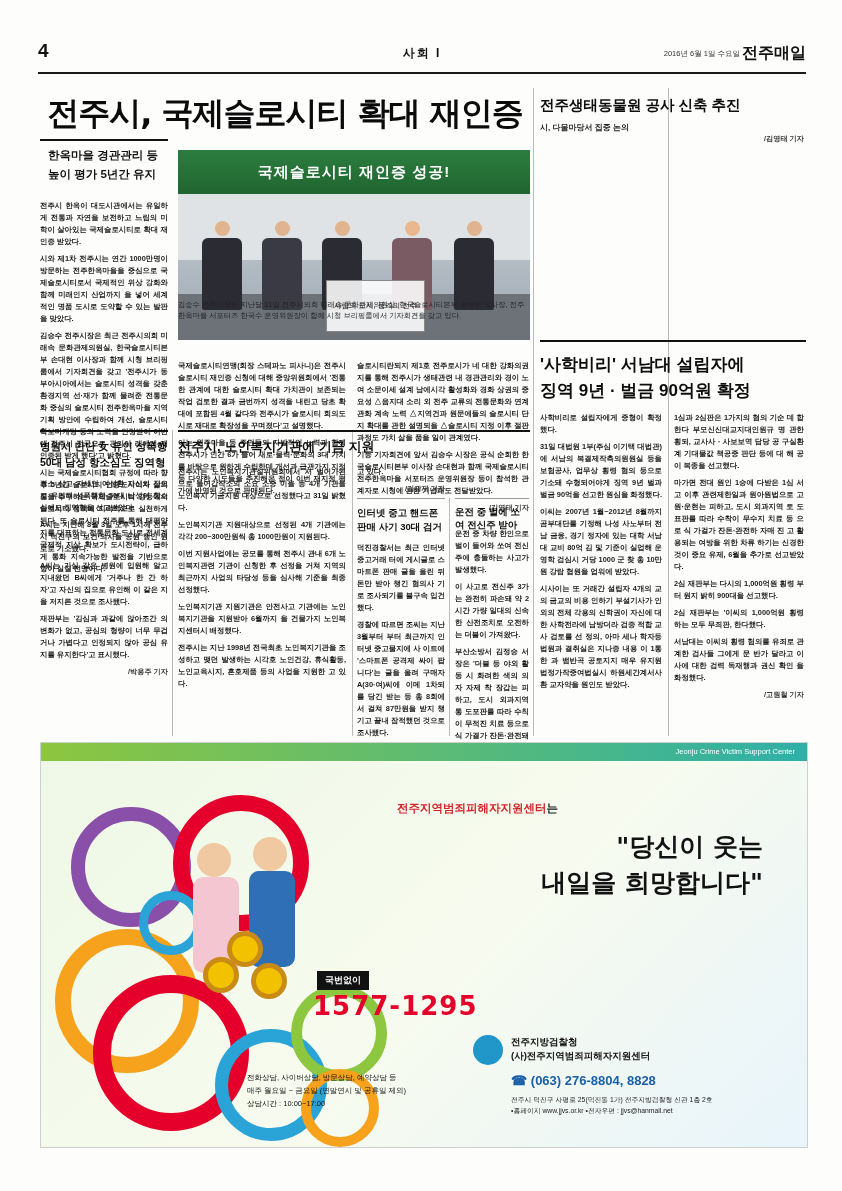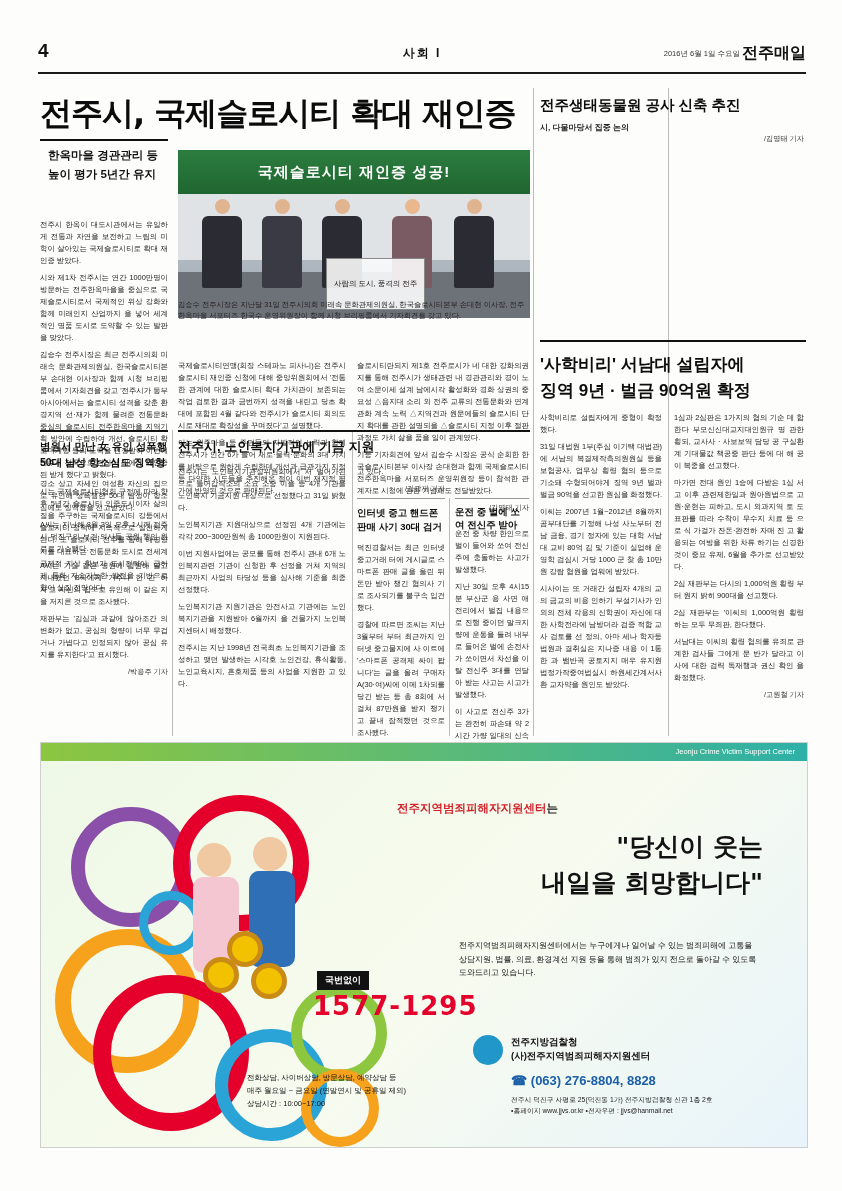--- a/index.html
+++ b/index.html
@@ -19,30 +19,31 @@
   .paper-name{position:absolute;right:0;top:1px;font-size:16px;font-weight:bold;color:#111;}
 
   
   .vrule{position:absolute;width:1px;background:#bbb;}
 
   
   .headline{
     position:absolute;left:40px;top:92px;width:490px;
     font-size:32px;font-weight:bold;color:#0b0b0b;letter-spacing:-1px;
     font-family:"DejaVu Sans", sans-serif;
+    text-align:center;
   }
   .subhead{
     position:absolute;left:40px;top:146px;width:128px;
     font-size:11.5px;font-weight:bold;line-height:1.65;color:#111;margin-left:8px;
   }
   .subhead-rule{position:absolute;left:40px;top:139px;width:128px;height:2px;background:#111;}
 
   
   .photo{
-    position:absolute;left:178px;top:150px;width:352px;height:168px;overflow:hidden;
+    position:absolute;left:178px;top:150px;width:352px;height:190px;overflow:hidden;
     background:linear-gradient(#cfd6dc,#9fa9b2);
   }
   .photo .banner{
     position:absolute;left:0;top:0;width:100%;height:44px;
     background:linear-gradient(#2c7d3f,#1f6630);
     color:#fff;font-size:15px;font-weight:bold;text-align:center;line-height:44px;
     letter-spacing:1px;
   }
   .photo .floor{position:absolute;left:0;bottom:0;width:100%;height:46px;background:#6d7178;}
   .photo .stage{position:absolute;left:0;top:44px;width:100%;height:66px;background:#dfe3e6;}
@@ -53,21 +54,21 @@
   .fig.f4 .body{background:#4a4a55;}
   .photo .caption-badge{
     position:absolute;left:148px;bottom:8px;background:rgba(255,255,255,.88);
     border:1px solid #888;font-size:7.5px;padding:20px 7px;color:#111;
   }
   .photo-caption{
     position:absolute;left:178px;top:300px;width:352px;font-size:7.3px;line-height:1.5;color:#222;
   }
 
   
-  .col{position:absolute;font-size:7.4px;line-height:1.62;color:#1a1a1a;text-align:justify;}
+  .col{position:absolute;font-size:7.4px;line-height:1.62;color:#1a1a1a;text-align:justify;font-weight:bold;}
   .col p{margin:0 0 5px 0;}
   .byline{font-size:7.2px;text-align:right;color:#333;margin-top:3px;}
 
   
   .sub-rule-top{position:absolute;height:2px;background:#111;}
   .sub-rule-thin{position:absolute;height:1px;background:#999;}
   .art-head{position:absolute;font-weight:bold;color:#0d0d0d;}
 
   
   .rhead1{
@@ -154,21 +155,21 @@
         <div class="body" style="background:#7a5b63;"></div>
       </div>
     <div class="fig f5" style="left:276px;">
         <div class="head"></div>
         <div class="body"></div>
       </div>
     <div class="caption-badge">사람의 도시, 풍격의 전주</div>
   </div>
   <div class="photo-caption">김승수 전주시장은 지난달 31일 전주시의회 미래속 문화관제의원실, 한국슬로시티본부 손대현 이사장, 전주한옥마을 서포터즈 한국수 운영위원장이 함께 시청 브리핑룸에서 기자회견을 갖고 있다.</div>
 
-  <div class="col" style="left:40px;top:200px;width:128px;margin-top:19px;">
+  <div class="col" style="left:40px;top:200px;width:128px;">
     <p>전주시 한옥이 대도시관에서는 유일하게 전통과 자연을 보전하고 느림의 미학이 살아있는 국제슬로시티로 확대 재인증 받았다.</p>
     <p>시와 제1차 전주시는 연간 1000만명이 방문하는 전주한옥마을을 중심으로 국제슬로시티로서 국제적인 위상 강화와 함께 미래인지 산업까지 을 넣어 세계적인 명품 도시로 도약할 수 있는 발판을 맞았다.</p>
     <p>김승수 전주시장은 최근 전주시의회 미래속 문화관제의원실, 한국슬로시티본부 손대현 이사장과 함께 시청 브리핑룸에서 기자회견을 갖고 '전주시가 동부아시아에서는 슬로시티 성격을 갖춘 환경지역 선·재가 함께 물려준 전통문화 중심의 슬로시티 전주한옥마을 지역기획 방안에 수립하여 개선, 슬로시티 확보마케팅 등의 노력을 인정받아 이번에 전주시 전국으로 관리아 래에게 재인증된 받게 했다'고 밝혔다.</p>
     <p>시는 국제슬로시티협회 규정에 따라 향후 5년간 슬로시티 인증도시이자 삶의 질을 주구하는 국제슬로시티 강등에서 슬로시티 정책에 지속적으로 실천하게 된다. 또 슬로시티 전주를 통해 태평양지를 대표하는 전통문화 도시로 전세계 국제적 지상 확보가 도시전략이, 급하게 통화 지속가능한 발전을 기반으로 향이 실질 전망이다.</p>
   </div>
 
   <div class="col" style="left:178px;top:360px;width:168px;">
     <p>국제슬로시티연맹(회장 스테파노 피사니)은 전주시 슬로시티 재인증 신청에 대해 중앙위원회에서 '전통한 관계에 대한 슬로시티 확대 가치관이 보존되는 작업 검토한 결과 금번까지 성격을 내린고 당초 확대에 포함된 4월 같다와 전주시가 슬로시티 회의도시로 재대로 확장성을 꾸며졌다'고 설명했다.</p>
     <p>이는 원주마을 등 주민들의 자발적인 노력과 함께 전주시가 인간 6가 들어 새로·물력·문화의 3대 가치를 바탕으로 원하게 수립한데 개선과 급관가지 지정 등 다양한 시도들을 추진해온 점이 이번 재지정 평가에 반영된 것으로 판매된다.</p>
   </div>
@@ -210,21 +211,20 @@
     <p>덕진경찰서는 최근 인터넷 중고거래 터에 게시글로 스마트폰 판매 글을 올린 뒤 돈만 받아 챙긴 혐의사 기로 조사되기를 불구속 입건했다.</p>
     <p>경찰에 따르면 조씨는 지난 3월부터 부터 최근까지 인터넷 중고물지에 사 이트에 '스마트폰 공격제 싸이 팝니다'는 글을 올려 구매자 A(30·여)씨에 이메 1차되를 당긴 받는 등 총 8회에 서 걸쳐 87만원을 받지 챙기고 끝내 잠적했던 것으로 조사됐다.</p>
     <p>조사결과 실경한 지원 일이 화결판 통해서 생활하면 조씨는 생활이 여려워 위해 이 같은 판목를 저지른 것으로 드러났었다.</p>
     <div class="byline">/인철우 기자</div>
   </div>
 
   <div class="sub-rule-thin" style="left:455px;top:498px;width:74px;"></div>
   <div class="art-head" style="left:455px;top:506px;width:74px;font-size:9.5px;">운전 중 벌에 쏘여 전신주 받아</div>
   <div class="col" style="left:455px;top:528px;width:74px;">
     <p>운전 중 차량 한인으로 벌이 들어와 쏘여 전신주에 충돌하는 사고가 발생했다.</p>
-    <p>지난 30일 오후 4시15분 부산군 용 사면 애전리에서 벌집 내용으로 진행 중이던 말크지량에 운동을 틀려 내부 로 들어온 벌에 손전사가 쏘이면서 차선을 이탈 전신주 3대를 연달아 받는 사고는 시고가 발생했다.</p>
     <p>이 사고로 전신주 3가는 완전히 파손돼 약 2시간 가량 일대의 신속한 산전조치로 오전하는 더불이 가져왔다.</p>
     <p>부산소방서 김정승 서장은 '더불 등 야외 활동 시 화려한 색의 의자 자제 착 장갑는 피하고, 도시 외과지역 통 도포판를 따라 수칙이 무적진 치료 등으로 식 가결가 잔돈·완전돼 자매진교 활용되는 예방을 위한 차류 하기는 신경한 것이 중요 주세나 있다. 시급 을 다되 예방할 수 있을 것 같다'고 말했다.</p>
     <div class="byline">/부안=이옥주 기자</div>
   </div>
 
   <div class="rhead1">전주생태동물원 공사 신축 추진</div>
   <div class="rsub1">시, 다물마당서 집중 논의</div>
   <div class="col" style="left:540px;top:140px;width:122px;">
     <p></p>
     <p></p>
@@ -285,21 +285,20 @@
       <span>전주지역범죄피해자지원센터</span><b>는</b>
     </div>
     <div class="ad-quote">
       <div>"당신이 웃는</div>
       <div>내일을 희망합니다"</div>
     </div>
 
     <div class="ad-freecall">국번없이</div>
     <div class="ad-phone">1577-1295</div>
 
-    <div class="ad-body">전주지역범죄피해자지원센터에서는 누구에게나 일어날 수 있는 범죄피해에 고통을 상담지원, 법률, 의료, 환경계선 지원 등을 통해 범죄가 있지 전으로 돌아갈 수 있도록 도와드리고 있습니다.</div>
     <div class="ad-info" style="white-space:pre-line;">전화상담, 사이버상담, 방문상담, 예약상담 등
 매주 월요일 ~ 금요일 (연말연시 및 공휴일 제외)
 상담시간 : 10:00~17:00</div>
 
     <div class="ad-mark"></div>
     <div class="ad-org">
       <div>전주지방검찰청</div>
       <div>(사)전주지역범죄피해자지원센터</div>
     </div>
     <div class="ad-tel">☎ (063) 276-8804, 8828</div>

